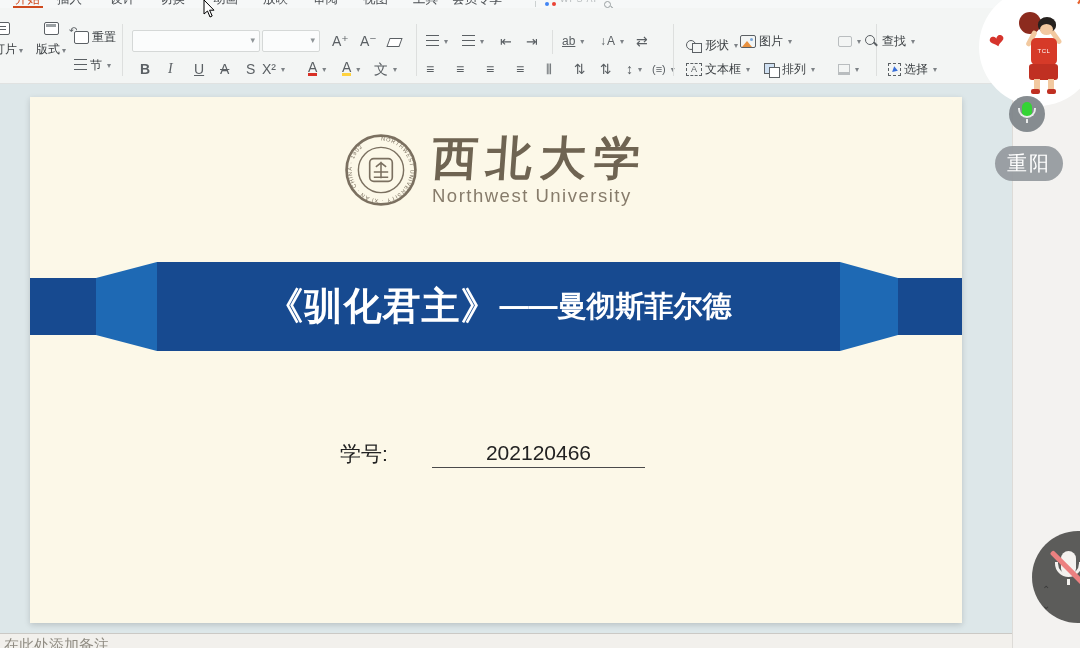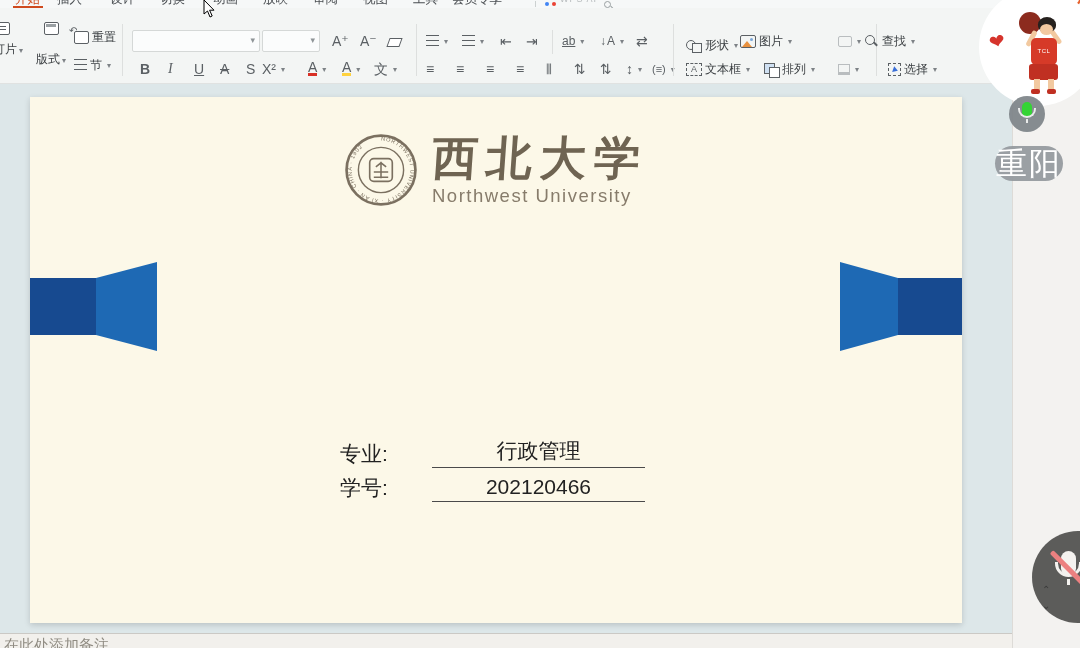--- a/index.html
+++ b/index.html
@@ -107,21 +107,21 @@
   .av-legL { left:55px; top:91px; width:6px; height:11px; background:#f2c9a0; }
   .av-legR { left:69px; top:91px; width:6px; height:11px; background:#f2c9a0; }
   .av-shoeL { left:52px; top:101px; width:9px; height:5px; background:#c03022; border-radius:2px; }
   .av-shoeR { left:68px; top:101px; width:9px; height:5px; background:#c03022; border-radius:2px; }
 
   .mic-btn { position:absolute; left:1009px; top:96px; width:36px; height:36px; border-radius:50%; background:rgba(125,131,136,.92); z-index:51; }
   .mic-cap { position:absolute; left:13px; top:6px; width:10px; height:15px; border-radius:5px; background:#35d435; }
   .mic-arc { position:absolute; left:9px; top:12px; width:18px; height:10px; border:2px solid #e9ebea; border-top:none; border-radius:0 0 9px 9px; }
   .mic-stem { position:absolute; left:17px; top:23px; width:2px; height:4px; background:#e9ebea; }
 
-  .name-pill { position:absolute; left:995px; top:146px; width:68px; height:35px; border-radius:18px; background:rgba(148,153,157,.92); color:#fff; font-size:31px; letter-spacing:2px; display:flex; align-items:center; justify-content:center; z-index:51; }
+  .name-pill { position:absolute; left:995px; top:146px; width:68px; height:35px; border-radius:18px; background:rgba(148,153,157,.92); color:#fff; font-size:20px; letter-spacing:2px; display:flex; align-items:center; justify-content:center; z-index:51; }
 
   .muted-mic { position:absolute; left:1032px; top:531px; width:92px; height:92px; border-radius:50%; background:#5c5c5a; z-index:51; }
   .mm-cap { position:absolute; left:29px; top:20px; width:15px; height:25px; border-radius:8px; background:#f4f2ef; }
   .mm-arc { position:absolute; left:23px; top:31px; width:27px; height:15px; border:3px solid #f4f2ef; border-top:none; border-radius:0 0 14px 14px; }
   .mm-stem { position:absolute; left:35px; top:48px; width:3px; height:6px; background:#f4f2ef; }
   .mm-slash { position:absolute; left:34px; top:14px; width:4.5px; height:48px; background:#ec8080; border-radius:2px; transform:rotate(-45deg); }
   .small-mark { position:absolute; font-size:10px; color:#3b3b3b; z-index:52; }
 </style>
 </head>
 <body>
@@ -151,21 +151,21 @@
 </svg>
 
 <div class="toolbar">
 
   <div class="tbtn-v" style="left:-30px; top:14px; width:64px">
     <span class="ic ic-slide"></span>
     <span class="caret" style="margin-top:6px">幻灯片</span>
   </div>
   <div class="tbtn-v" style="left:26px; top:14px; width:50px">
     <span class="ic ic-layout"></span>
-    <span class="caret" style="margin-top:16px">版式</span>
+    <span class="caret" style="margin-top:6px">版式</span>
   </div>
   <div class="tbtn" style="left:74px; top:18px">
     <span class="ic ic-reset"></span>
     <span>重置</span>
   </div>
   <div class="tbtn caret" style="left:74px; top:46px">
     <span class="ic ic-section"></span>
     <span>节</span>
   </div>
 
@@ -320,29 +320,29 @@
       </svg>
       <div class="logo-cntext">
         <div class="logo-cn">西北大学</div>
         <div class="logo-en">Northwest University</div>
       </div>
     </div>
 
     <div class="banner">
       <div class="bn-edge" style="left:0; width:66px"></div>
       <div class="bn-trap l" style="left:66px; width:61px"></div>
+      <div class="bn-center">
+        <span class="bn-title">《驯化君主》</span>
+        <span class="bn-author">——曼彻斯菲尔德</span>
+      </div>
       <div class="bn-trap r" style="left:810px; width:58px"></div>
       <div class="bn-edge" style="left:868px; width:64px"></div>
     </div>
 
     <div class="fields">
-      <div class="frow">
-        <div class="flabel">专业:</div>
-        <div class="fvalue">行政管理</div>
-      </div>
       <div class="frow">
         <div class="flabel">学号:</div>
         <div class="fvalue">202120466</div>
       </div>
     </div>
   </div>
 
   <div class="notes">
     <div class="notes-text">在此处添加备注</div>
   </div>

